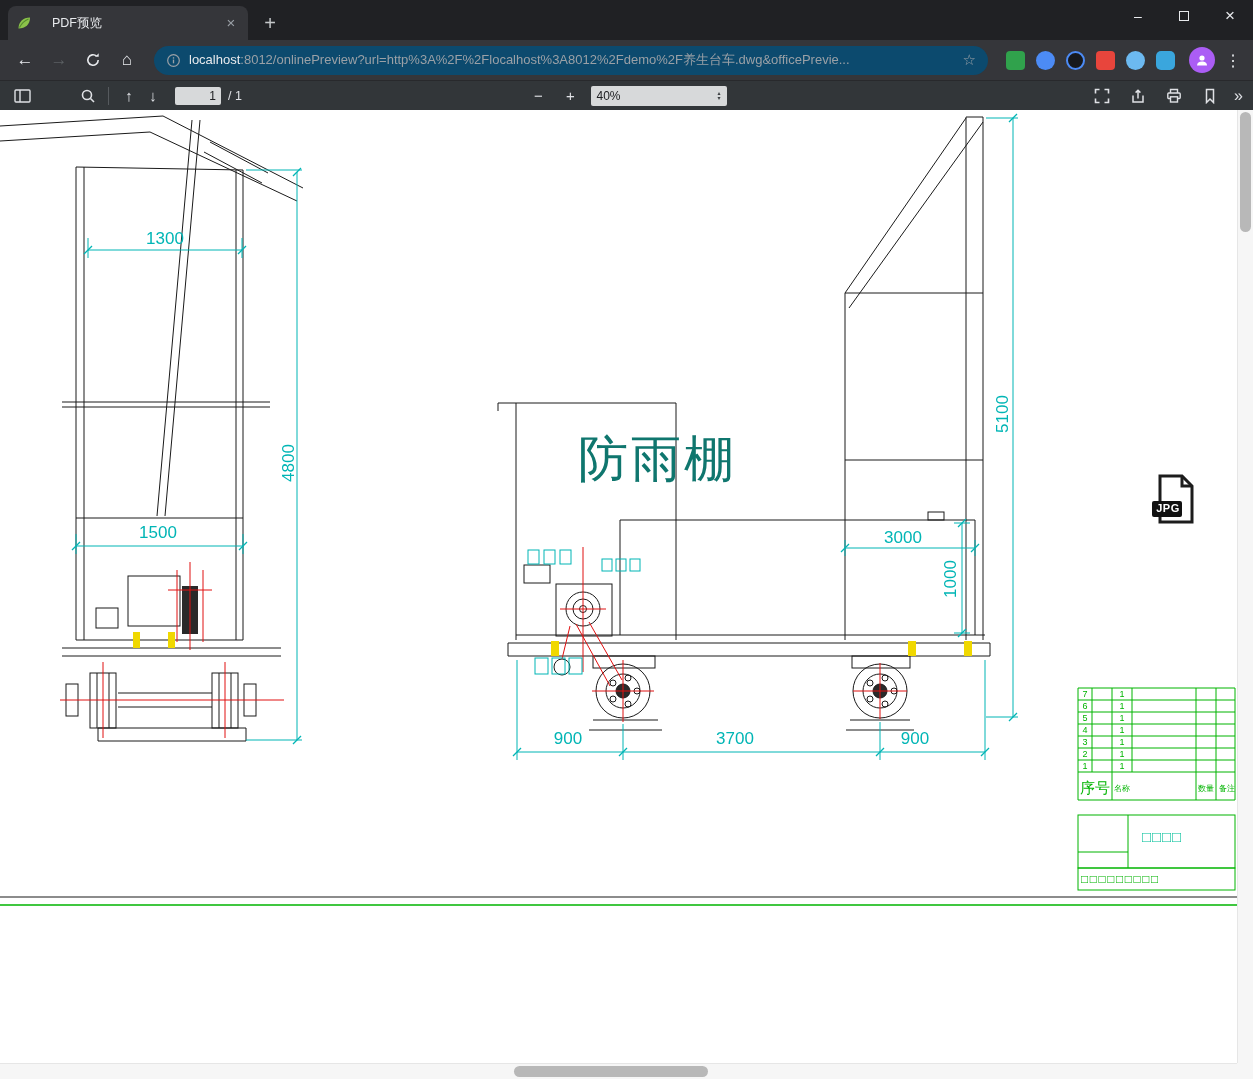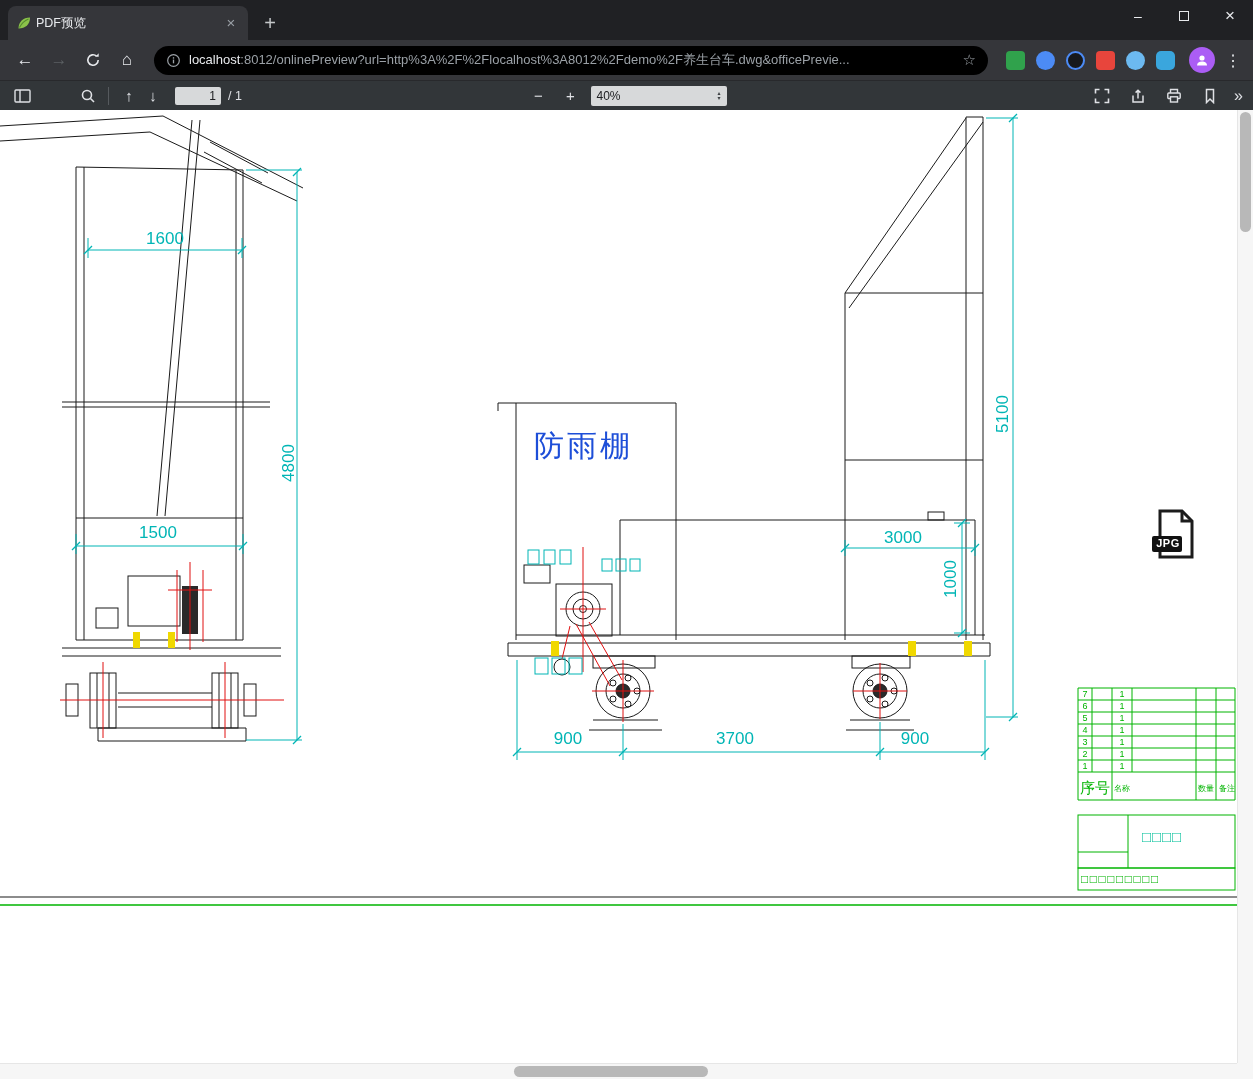--- a/index.html
+++ b/index.html
@@ -4,36 +4,36 @@
 <style>
   * { margin:0; padding:0; box-sizing:border-box; }
   body { width:1253px; height:1079px; overflow:hidden; background:#202124;
          font-family:"Liberation Sans", sans-serif; }
   .browser { position:relative; width:1253px; height:1079px; background:#202124; }
 
   
   .tabstrip { position:absolute; top:0; left:0; right:0; height:40px; background:#202124; }
   .tab { position:absolute; left:8px; top:6px; width:240px; height:34px; background:#35363a;
          border-radius:8px 8px 0 0; display:flex; align-items:center; padding:0 8px; }
-  .tab-title { color:#e8eaed; font-size:12.5px; margin-left:4px; flex:1; white-space:nowrap; overflow:hidden; }
+  .tab-title { color:#e8eaed; font-size:12.5px; margin-left:20px; flex:1; white-space:nowrap; overflow:hidden; }
   .tab-close { color:#9aa0a6; font-size:15px; width:18px; height:18px; line-height:17px; text-align:center; border-radius:50%; cursor:pointer; }
   .new-tab { position:absolute; left:256px; top:10px; width:28px; height:28px; color:#c4c7c9;
              font-size:20px; line-height:26px; text-align:center; border-radius:50%; }
   .win-controls { position:absolute; right:0; top:0; height:32px; display:flex; }
   .win-btn { width:46px; height:32px; display:flex; align-items:center; justify-content:center;
              color:#e8eaed; font-size:14px; }
   .maxbox { width:10px; height:10px; border:1.2px solid #e8eaed; display:inline-block; }
 
   
   .navbar { position:absolute; top:40px; left:0; right:0; height:40px; background:#35363a;
             display:flex; align-items:center; padding:0 8px; }
   .nav-icon { width:26px; height:26px; display:flex; align-items:center; justify-content:center;
               color:#e8eaed; font-size:17px; margin:0 4px; border-radius:50%; }
   .nav-icon.dim { color:#5c6063; }
-  .omnibox { flex:1; height:29px; background:#000000; border-radius:15px; margin:0 10px;
+  .omnibox { flex:1; height:29px; background:#0c4a6e; border-radius:15px; margin:0 10px;
              display:flex; align-items:center; padding:0 12px; min-width:0; }
   .url { flex:1; font-size:13px; white-space:nowrap; overflow:hidden; margin-left:8px; }
   .url .host { color:#e8eaed; }
   .url .rest { color:#9aa0a6; }
   .star { color:#9aa0a6; font-size:15px; margin-left:8px; }
   .extensions { display:flex; align-items:center; gap:11px; margin:0 8px; }
   .ext { width:19px; height:19px; border-radius:50%; }
   .avatar { width:26px; height:26px; border-radius:50%; background:#ab5df5; display:flex;
             align-items:center; justify-content:center; margin:0 6px; }
   .menu-dots { color:#e8eaed; font-size:16px; width:24px; text-align:center; }
@@ -54,29 +54,29 @@
   .zoom-select .spinner { margin-left:auto; display:flex; flex-direction:column; font-size:6px;
                  line-height:5px; color:#3c4043; }
   .right-tools { margin-left:auto; display:flex; align-items:center; gap:12px; }
   .more-chevrons { color:#dfe1e5; font-size:16px; }
 
   
   .viewport { position:absolute; top:110px; left:0; width:1237px; height:953px; background:#ffffff;
               overflow:hidden; }
   .dimtext { position:absolute; color:#00b5b5; font-size:17px; text-align:center; }
   .vtext { transform:rotate(-90deg); }
-  .shelter-text { position:absolute; color:#1d4ed8; font-size:30px; letter-spacing:3px; }
+  .shelter-text { position:absolute; color:#0f766e; font-size:50px; letter-spacing:3px;margin-left:44px; }
   .gtext { position:absolute; color:#00b400; }
   .ptrow { position:absolute; left:1078px; width:157px; height:12px; }
   .ptrow span { position:absolute; top:0; font-size:9px; color:#00b400; text-align:center; }
   .ptrow .no { left:0; width:14px; }
   .ptrow .qty { left:34px; width:20px; }
 
   
-  .jpg-icon { position:absolute; left:1150px; top:398px; width:48px; height:52px; }
+  .jpg-icon { position:absolute; left:1150px; top:363px; width:48px; height:52px; }
   .jpg-label { position:absolute; left:4px; top:29px; width:28px; text-align:center; color:#fff;
                font-size:11px; font-weight:bold; letter-spacing:0.5px; }
 
   
   .vscroll { position:absolute; top:110px; right:0; width:16px; height:953px; background:#f6f6f6;
              border-left:1px solid #e6e6e6; }
   .vthumb { position:absolute; top:2px; left:2px; width:11px; height:120px; background:#b8b8b8; border-radius:6px; }
   .hscroll { position:absolute; bottom:0; left:0; width:1237px; height:16px; background:#f6f6f6;
              border-top:1px solid #e6e6e6; }
   .hthumb { position:absolute; left:514px; top:2px; width:194px; height:11px; background:#b8b8b8; border-radius:6px; }
@@ -278,21 +278,21 @@
         <path d="M1078,578 L1078,690 M1092,578 L1092,662 M1112,578 L1112,690 M1132,578 L1132,662 M1196,578 L1196,690 M1216,578 L1216,690 M1235,578 L1235,690"></path>
         <rect x="1078" y="705" width="157" height="53"></rect>
         <path d="M1128,705 L1128,758 M1078,742 L1128,742"></path>
         <rect x="1078" y="758" width="157" height="22"></rect>
       </g>
 
       <path stroke="#1a1a1a" stroke-width="1.2" d="M0,787 L1237,787"></path>
       <path stroke="#00b400" stroke-width="1.5" d="M0,795 L1237,795"></path>
     </svg>
 
-    <span class="dimtext" style="left:137px;top:119px;width:56px;">1600</span>
+    <span class="dimtext" style="left:137px;top:119px;width:56px;">1300</span>
     <span class="dimtext vtext" style="left:261px;top:343px;width:56px;">4800</span>
     <span class="dimtext" style="left:130px;top:413px;width:56px;">1500</span>
     <span class="shelter-text" style="left:534px;top:316px;">防雨棚</span>
     <span class="dimtext vtext" style="left:975px;top:294px;width:56px;">5100</span>
     <span class="dimtext" style="left:875px;top:418px;width:56px;">3000</span>
     <span class="dimtext vtext" style="left:923px;top:459px;width:56px;">1000</span>
     <span class="dimtext" style="left:542px;top:619px;width:52px;">900</span>
     <span class="dimtext" style="left:707px;top:619px;width:56px;">3700</span>
     <span class="dimtext" style="left:889px;top:619px;width:52px;">900</span>
 

